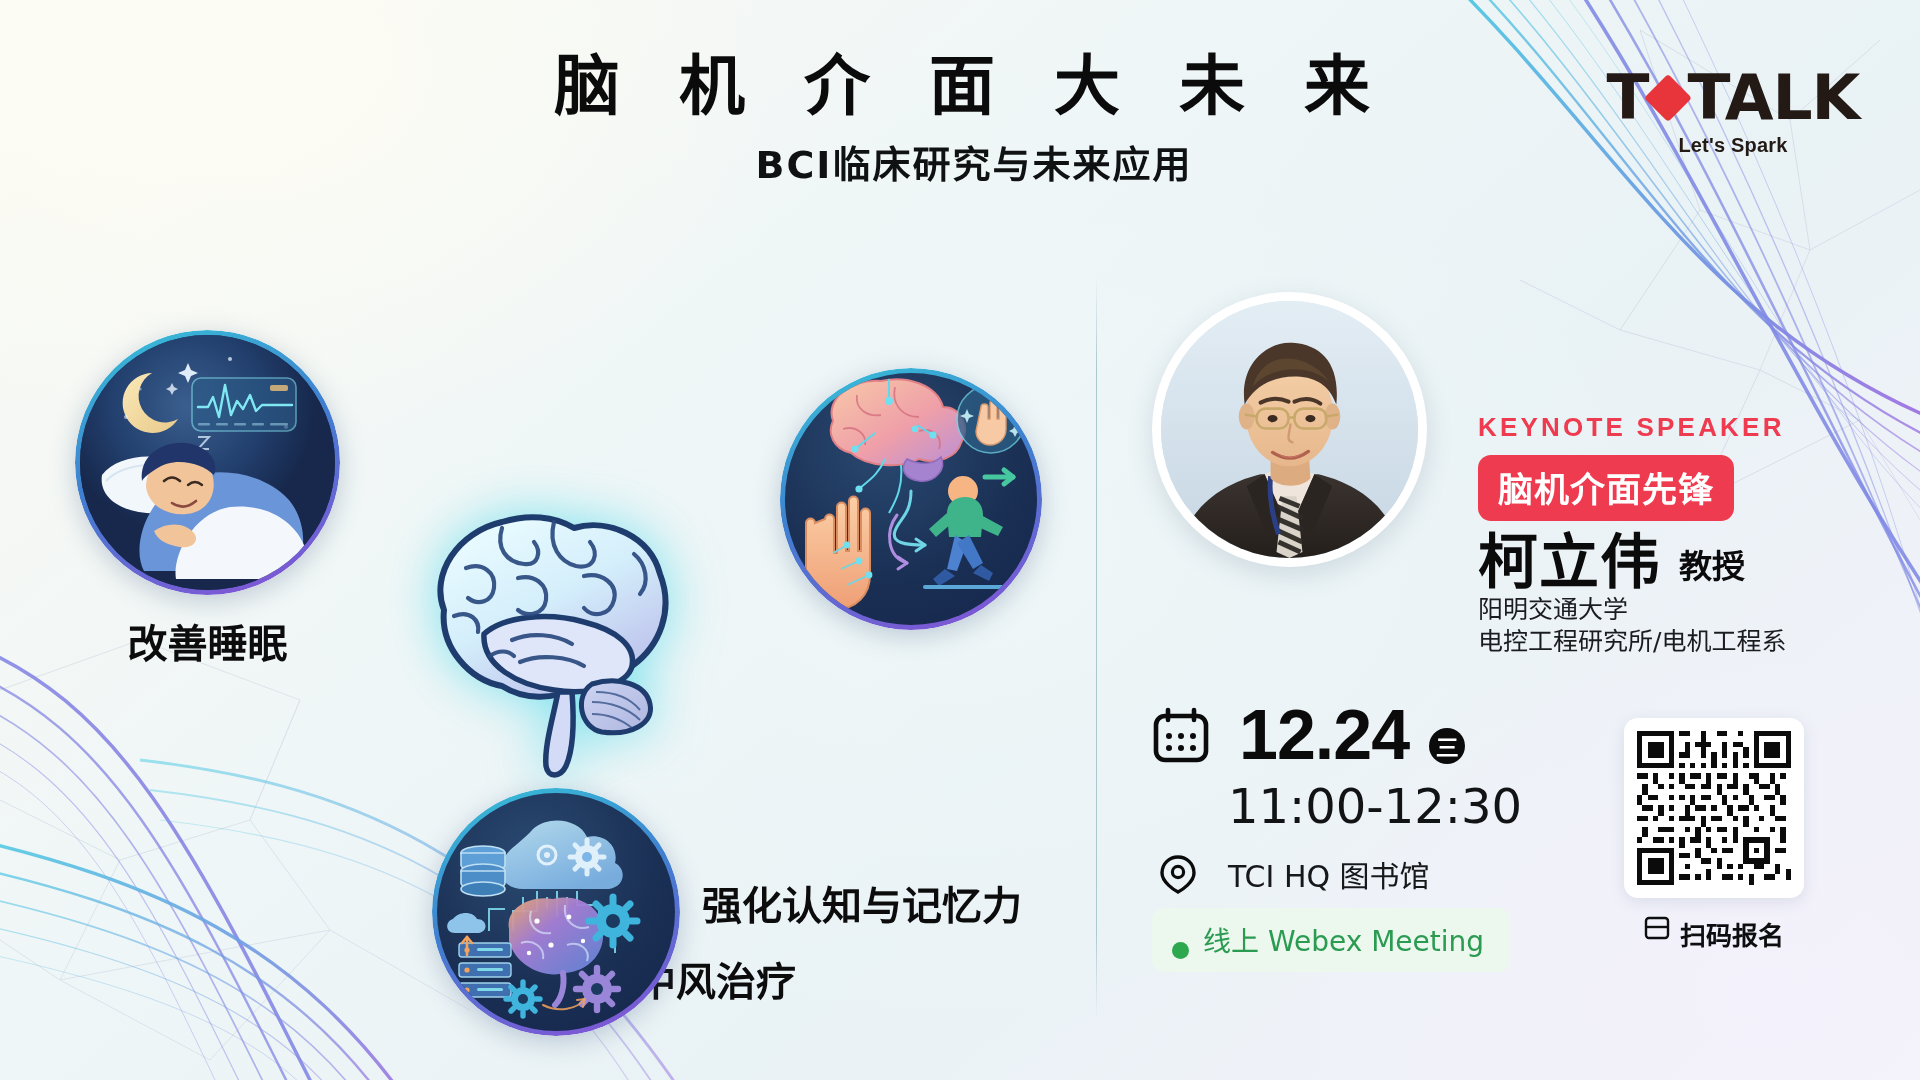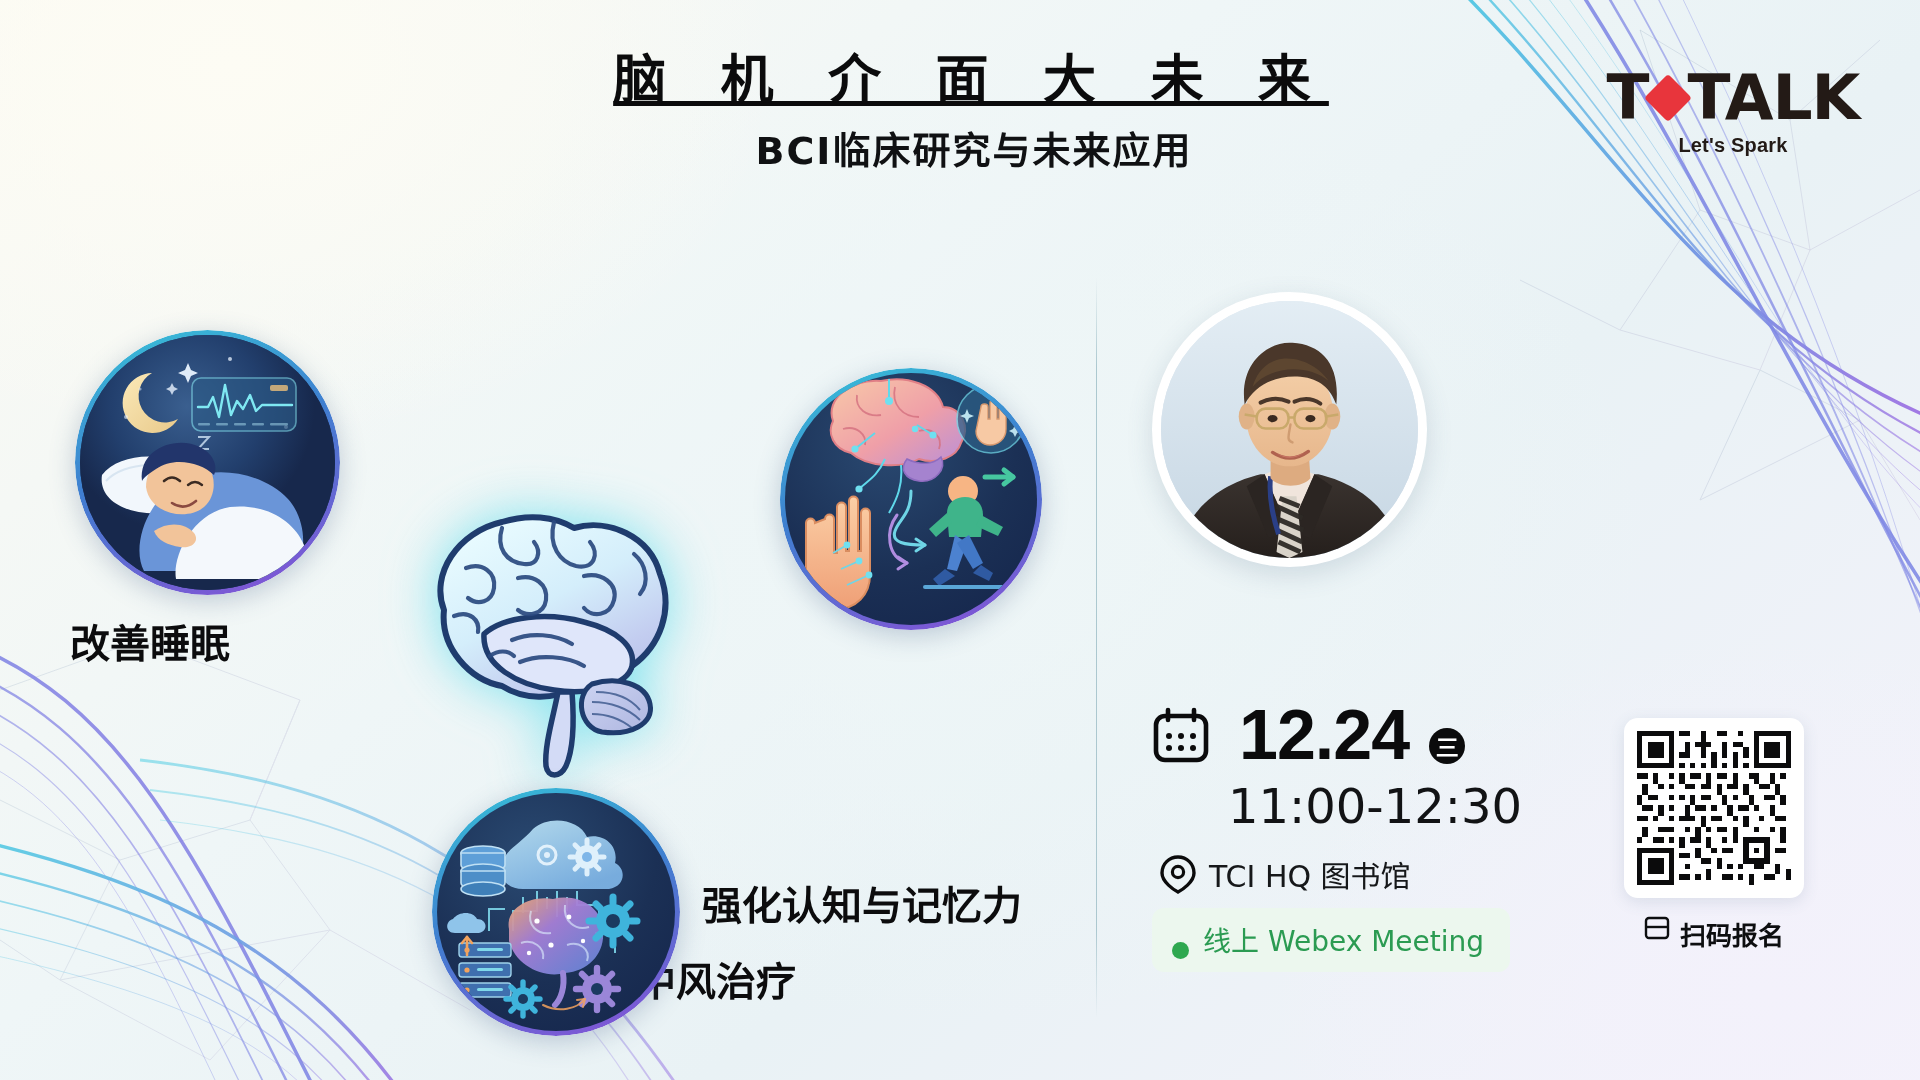--- a/index.html
+++ b/index.html
@@ -32,22 +32,22 @@
     font-weight:700; font-size:63px; color:#231a16; letter-spacing:-1px; line-height:1;
   }
   .ttalk-diamond{ width:34px; height:34px; background:#e8353c; margin:0 3px 0 2px;
                   transform:rotate(45deg); border-radius:4px; }
   .ttalk-tag{ font-size:20px; font-weight:700; color:#231a16; margin-top:5px; letter-spacing:.2px;}
 
   
   #headline{ position:absolute; left:0; right:0; top:52px; text-align:center; }
   #title-main{
     font-family:"DejaVu Sans","Liberation Sans",sans-serif;
-    font-size:53px; font-weight:700; color:#0b0b0c;
-    letter-spacing:18px; line-height:1.06; padding-left:22px;text-decoration:underline;
+    font-size:66px; font-weight:700; color:#0b0b0c;
+    letter-spacing:18px; line-height:1.06; padding-left:22px;
   }
   #title-sub{
     font-family:"DejaVu Sans","Liberation Sans",sans-serif;
     font-size:38px; font-weight:700; color:#101113;
     letter-spacing:2px; margin-top:12px;padding-left:28px;
   }
 
   
   #divider{ position:absolute; left:1096px; top:278px; width:1px; height:740px;
             background:linear-gradient(180deg,rgba(150,185,195,0) 0%,rgba(150,185,195,.75) 12%,
@@ -59,21 +59,21 @@
            box-shadow:0 6px 26px rgba(60,90,130,.28); }
   .circle-ring{ position:absolute; inset:0; border-radius:50%; padding:5px;
       background:linear-gradient(160deg,#36c5d8 0%,#3f7fd0 45%,#8b4fd6 100%); }
   .circle-inner{ position:absolute; inset:5px; border-radius:50%; overflow:hidden;
       background:radial-gradient(circle at 40% 28%,#2a4a72 0%,#1b3055 55%,#14244a 100%); }
   .f-label{ font-family:"DejaVu Sans","Liberation Sans",sans-serif;
             font-weight:700; color:#0c0c0d; font-size:40px; white-space:nowrap; }
 
   #feature-sleep{ left:75px; top:330px; }
   #feature-sleep .circle{ width:265px; height:265px; }
-  #feature-sleep .f-label{ position:absolute; left:-5px; top:282px; width:275px; }
+  #feature-sleep .f-label{ position:absolute; left:-5px; top:282px; width:275px; text-align:center; }
 
   #feature-stroke{ left:780px; top:368px; }
   #feature-stroke .circle{ width:262px; height:262px; }
   #feature-stroke .f-label{ position:absolute; left:-195px; top:582px; width:262px; text-align:center; }
 
   #feature-memory{ left:432px; top:788px; }
   #feature-memory .circle{ width:248px; height:248px; }
   #feature-memory .f-label{ position:absolute; left:270px; top:86px; }
 
   
@@ -102,21 +102,21 @@
   
   #event-date-row{ position:absolute; left:1152px; top:700px; display:flex; align-items:center; gap:14px; }
   #date-text{ font-family:Liberation Sans, sans-serif;
      font-size:70px; font-weight:700; color:#0b0b0c; letter-spacing:-1px; line-height:1;margin-left:15px; }
   #weekday-chip{ width:36px; height:36px; border-radius:50%; background:#0b0b0c; color:#fff;
      display:flex; align-items:center; justify-content:center; font-size:23px; font-weight:700;
      margin-left:6px; align-self:flex-end; margin-bottom:6px; }
   #event-time{ position:absolute; left:1228px; top:778px;
      font-family:"DejaVu Sans","Liberation Sans",sans-serif;
      font-size:48px; font-weight:400; color:#121315; letter-spacing:0px; }
-  #event-venue-row{ position:absolute; left:1160px; top:852px; display:flex; align-items:center; gap:13px; }
+  #event-venue-row{ position:absolute; left:1160px; top:852px; display:flex; align-items:center; gap:32px; }
   #venue-text{ font-family:"DejaVu Sans","Liberation Sans",sans-serif;
      font-size:30px; font-weight:500; color:#16181a; }
   #online-pill{ position:absolute; left:1152px; top:908px; background:#ecf7ee; border-radius:12px;
      padding:11px 26px 13px 20px; display:flex; align-items:flex-end; gap:14px; }
   #online-dot{ width:17px; height:17px; border-radius:50%; background:#2ea84f; }
   #online-text{ font-family:"DejaVu Sans","Liberation Sans",sans-serif;
      font-size:28px; color:#2b9b52; font-weight:500; }
 
   
   #qr-block{ position:absolute; left:1616px; top:718px; width:196px; text-align:center; }
@@ -635,20 +635,30 @@
         <ellipse cx="112" cy="118" rx="5" ry="3.6" fill="#3a2a20"></ellipse>
         <ellipse cx="150" cy="118" rx="5" ry="3.6" fill="#3a2a20"></ellipse>
 
         <path d="M130 124 C128 136, 126 140, 132 142" stroke="#cf9c72" stroke-width="2.4" fill="none" stroke-linecap="round"></path>
         <path d="M112 152 q18 12 36 -1" stroke="#b0624f" stroke-width="3.4" fill="none" stroke-linecap="round"></path>
         <path d="M116 153 q14 7 28 -1 q-14 10 -28 1z" fill="#d87f72" opacity=".7"></path>
       </svg>
     </div>
   </div>
 
+  <div id="speaker-info">
+    <div id="keynote-label">KEYNOTE SPEAKER</div>
+    <div id="speaker-badge">脑机介面先锋</div>
+    <div id="speaker-nameline">
+      <span id="speaker-name">柯立伟</span>
+      <span id="speaker-title">教授</span>
+    </div>
+    <div class="aff-line">阳明交通大学</div>
+    <div class="aff-line">电控工程研究所/电机工程系</div>
+  </div>
 
   <div id="event-date-row">
     <svg width="58" height="58" viewBox="0 0 58 58">
       <rect x="4" y="10" width="50" height="44" rx="9" fill="none" stroke="#0b0b0c" stroke-width="4.6"></rect>
       <path d="M16 4 v10 M42 4 v10" stroke="#0b0b0c" stroke-width="4.6" stroke-linecap="round"></path>
       <g fill="#0b0b0c">
         <circle cx="17" cy="30" r="3"></circle>
           <circle cx="29" cy="30" r="3"></circle>
           <circle cx="41" cy="30" r="3"></circle>
         <circle cx="17" cy="42" r="3"></circle>

